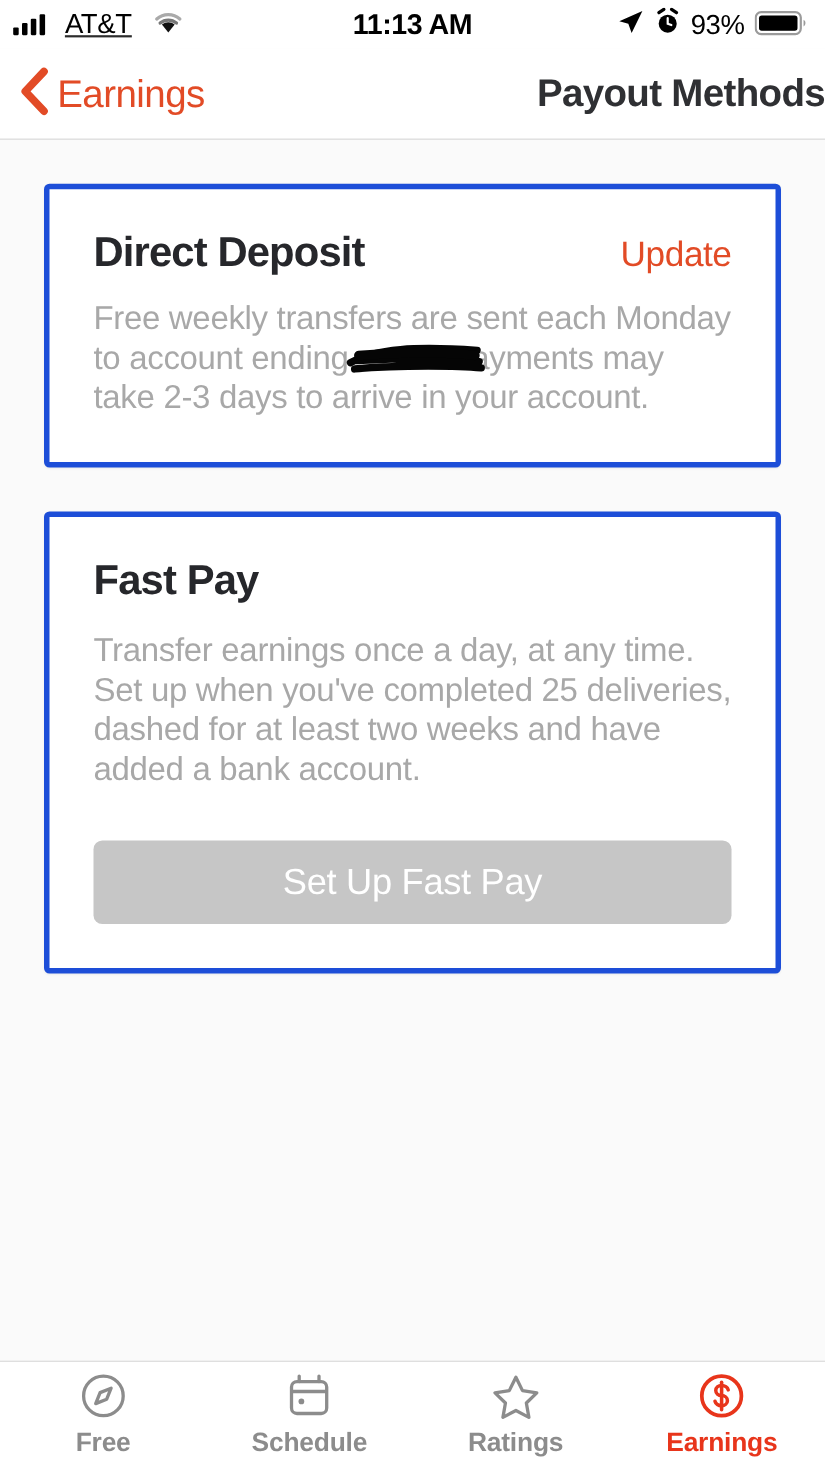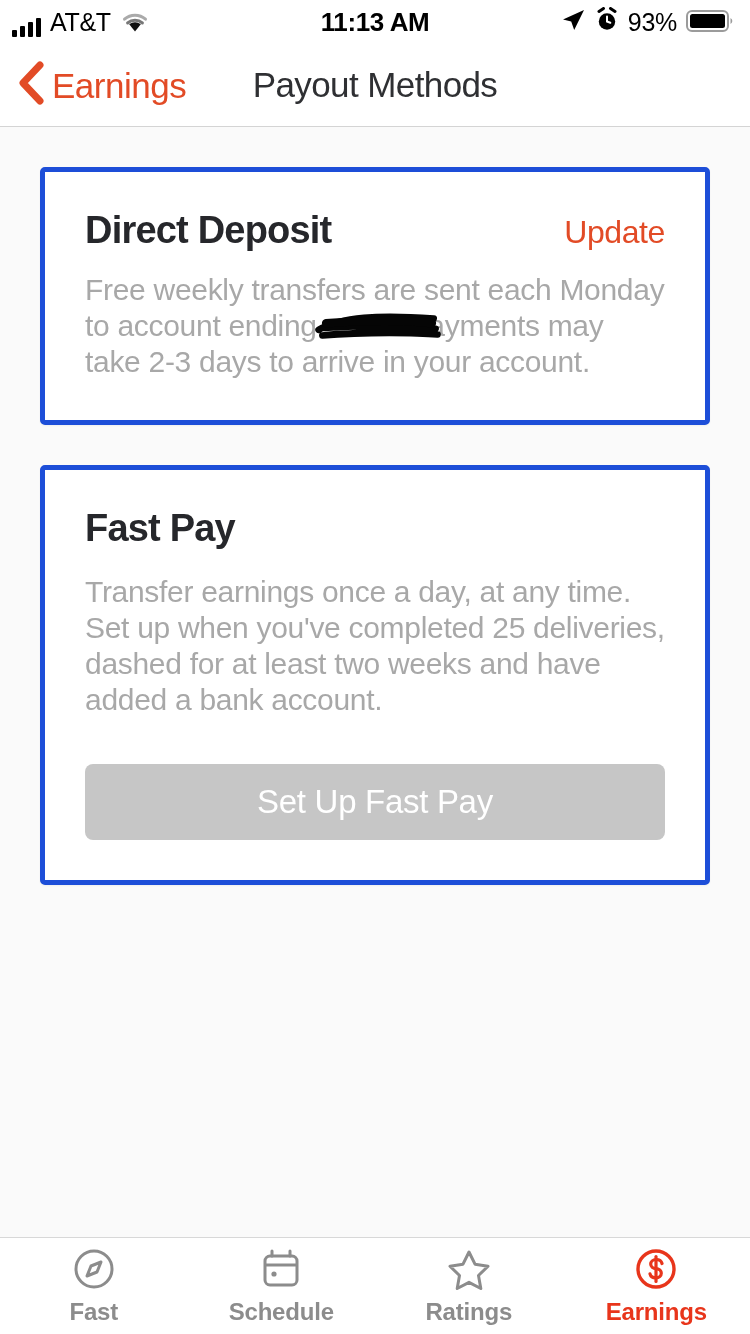--- a/index.html
+++ b/index.html
@@ -31,22 +31,23 @@
     height: 44px;
     background: #ffffff;
     flex: 0 0 44px;
     display: flex;
     align-items: center;
     padding: 0 16px 0 12px;
     position: relative;
   }
   .sb-left {
     display: flex;
-    align-items: flex-end;
-    gap: 9px;
+    align-items: center;
+    gap: 18px;
+    text-decoration: underline;
   }
   .sb-right {
     display: flex;
     align-items: flex-end;
     gap: 9px;
     margin-left: auto;
   }
   .sb-center {
     position: absolute;
     left: 0; right: 0;
@@ -96,23 +97,23 @@
   }
   .back-label {
     font-size: 35px;
     color: #e24b26;
     letter-spacing: -0.5px;
     line-height: 1;
   }
   .nav-title {
     position: absolute;
     left: 0; right: 0;
-    text-align: center;
+    text-align: right;
     font-size: 35px;
-    font-weight: normal;
+    font-weight: bold;
     color: #2f3033;
     letter-spacing: -0.6px;
     pointer-events: none;
   }
 
   
   .content {
     flex: 1 1 auto;
     background: #fafafa;
     padding: 40px 40px 0 40px;
@@ -300,21 +301,21 @@
 
   <div class="tabbar">
 
     <div class="tab">
       <span class="tab-icon">
         <svg width="46" height="46" viewBox="0 0 46 46" aria-hidden="true">
           <circle cx="23" cy="23" r="18" fill="none" stroke="#8c8c8c" stroke-width="3"></circle>
           <path d="M30 16 L26 26 L16 30 L20 20 Z" fill="none" stroke="#8c8c8c" stroke-width="3" stroke-linejoin="round"></path>
         </svg>
       </span>
-      <span class="tab-label">Fast</span>
+      <span class="tab-label">Free</span>
     </div>
 
     <div class="tab">
       <span class="tab-icon">
         <svg width="46" height="46" viewBox="0 0 46 46" aria-hidden="true">
           <rect x="7" y="10" width="32" height="29" rx="5" ry="5" fill="none" stroke="#8c8c8c" stroke-width="3"></rect>
           <path d="M7 19 L39 19" stroke="#8c8c8c" stroke-width="3"></path>
           <path d="M14 10 L14 5 M32 10 L32 5" stroke="#8c8c8c" stroke-width="3" stroke-linecap="round"></path>
           <circle cx="16" cy="28" r="2.6" fill="#8c8c8c"></circle>
         </svg>

